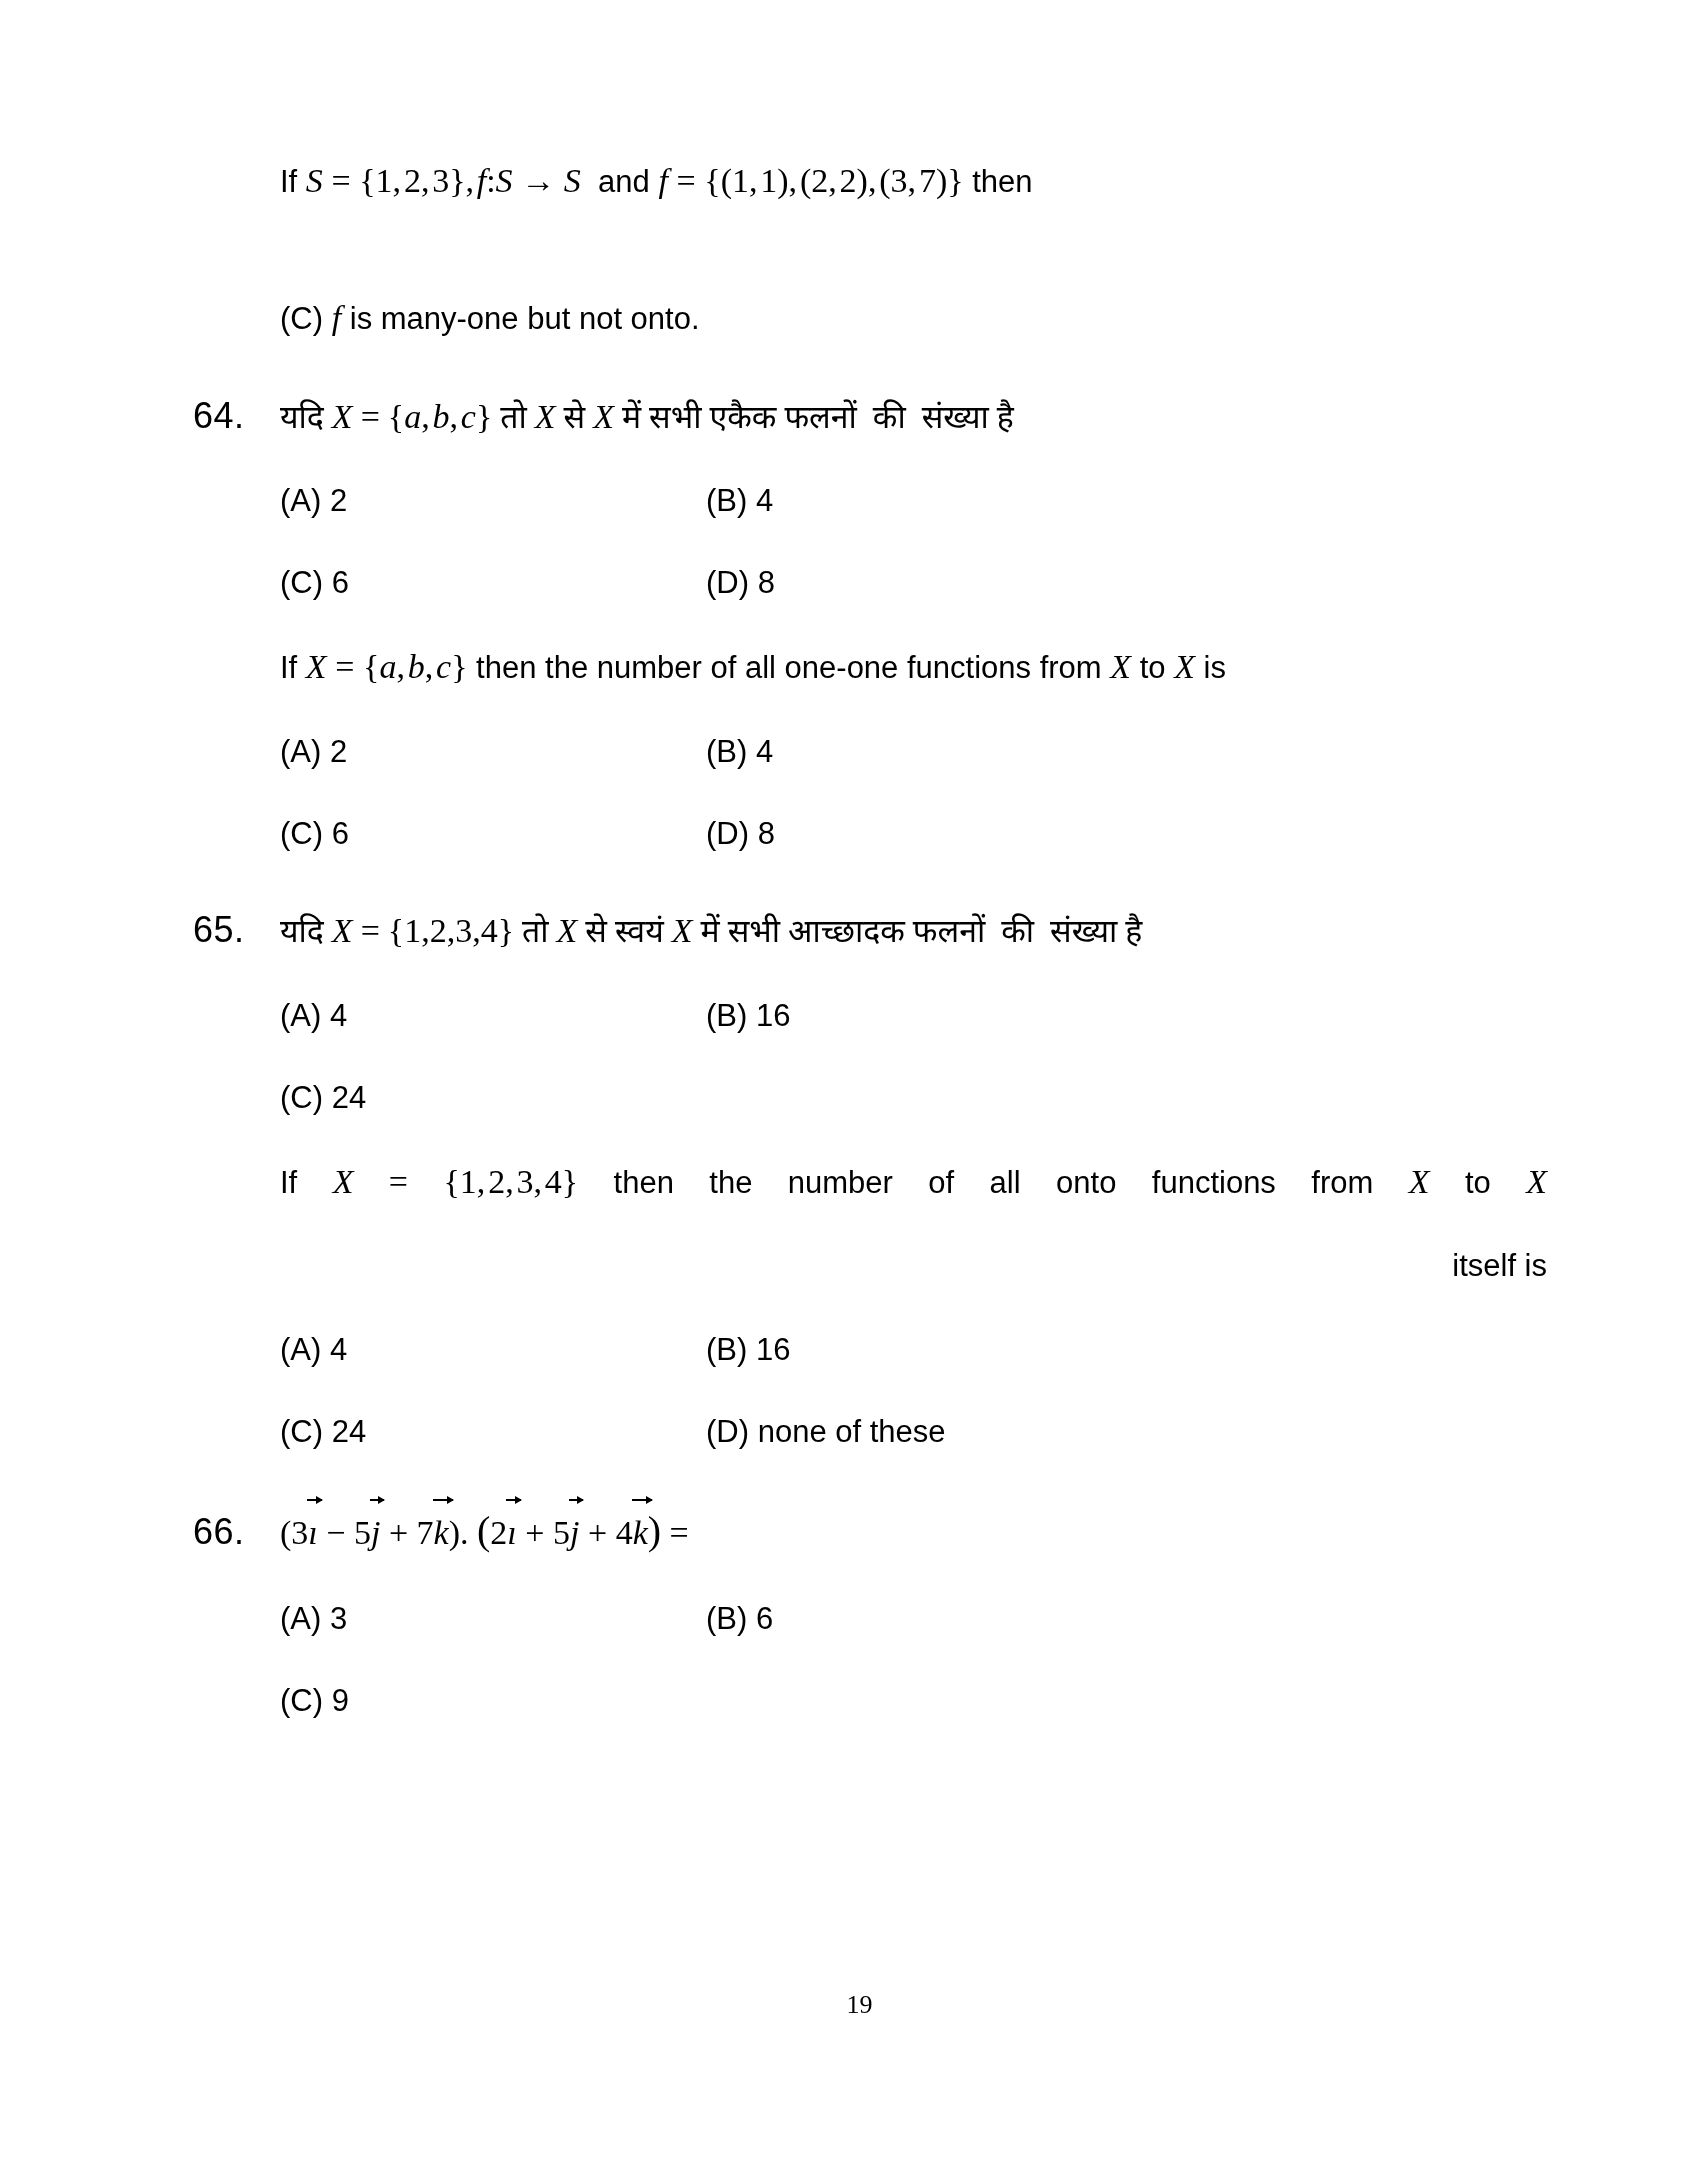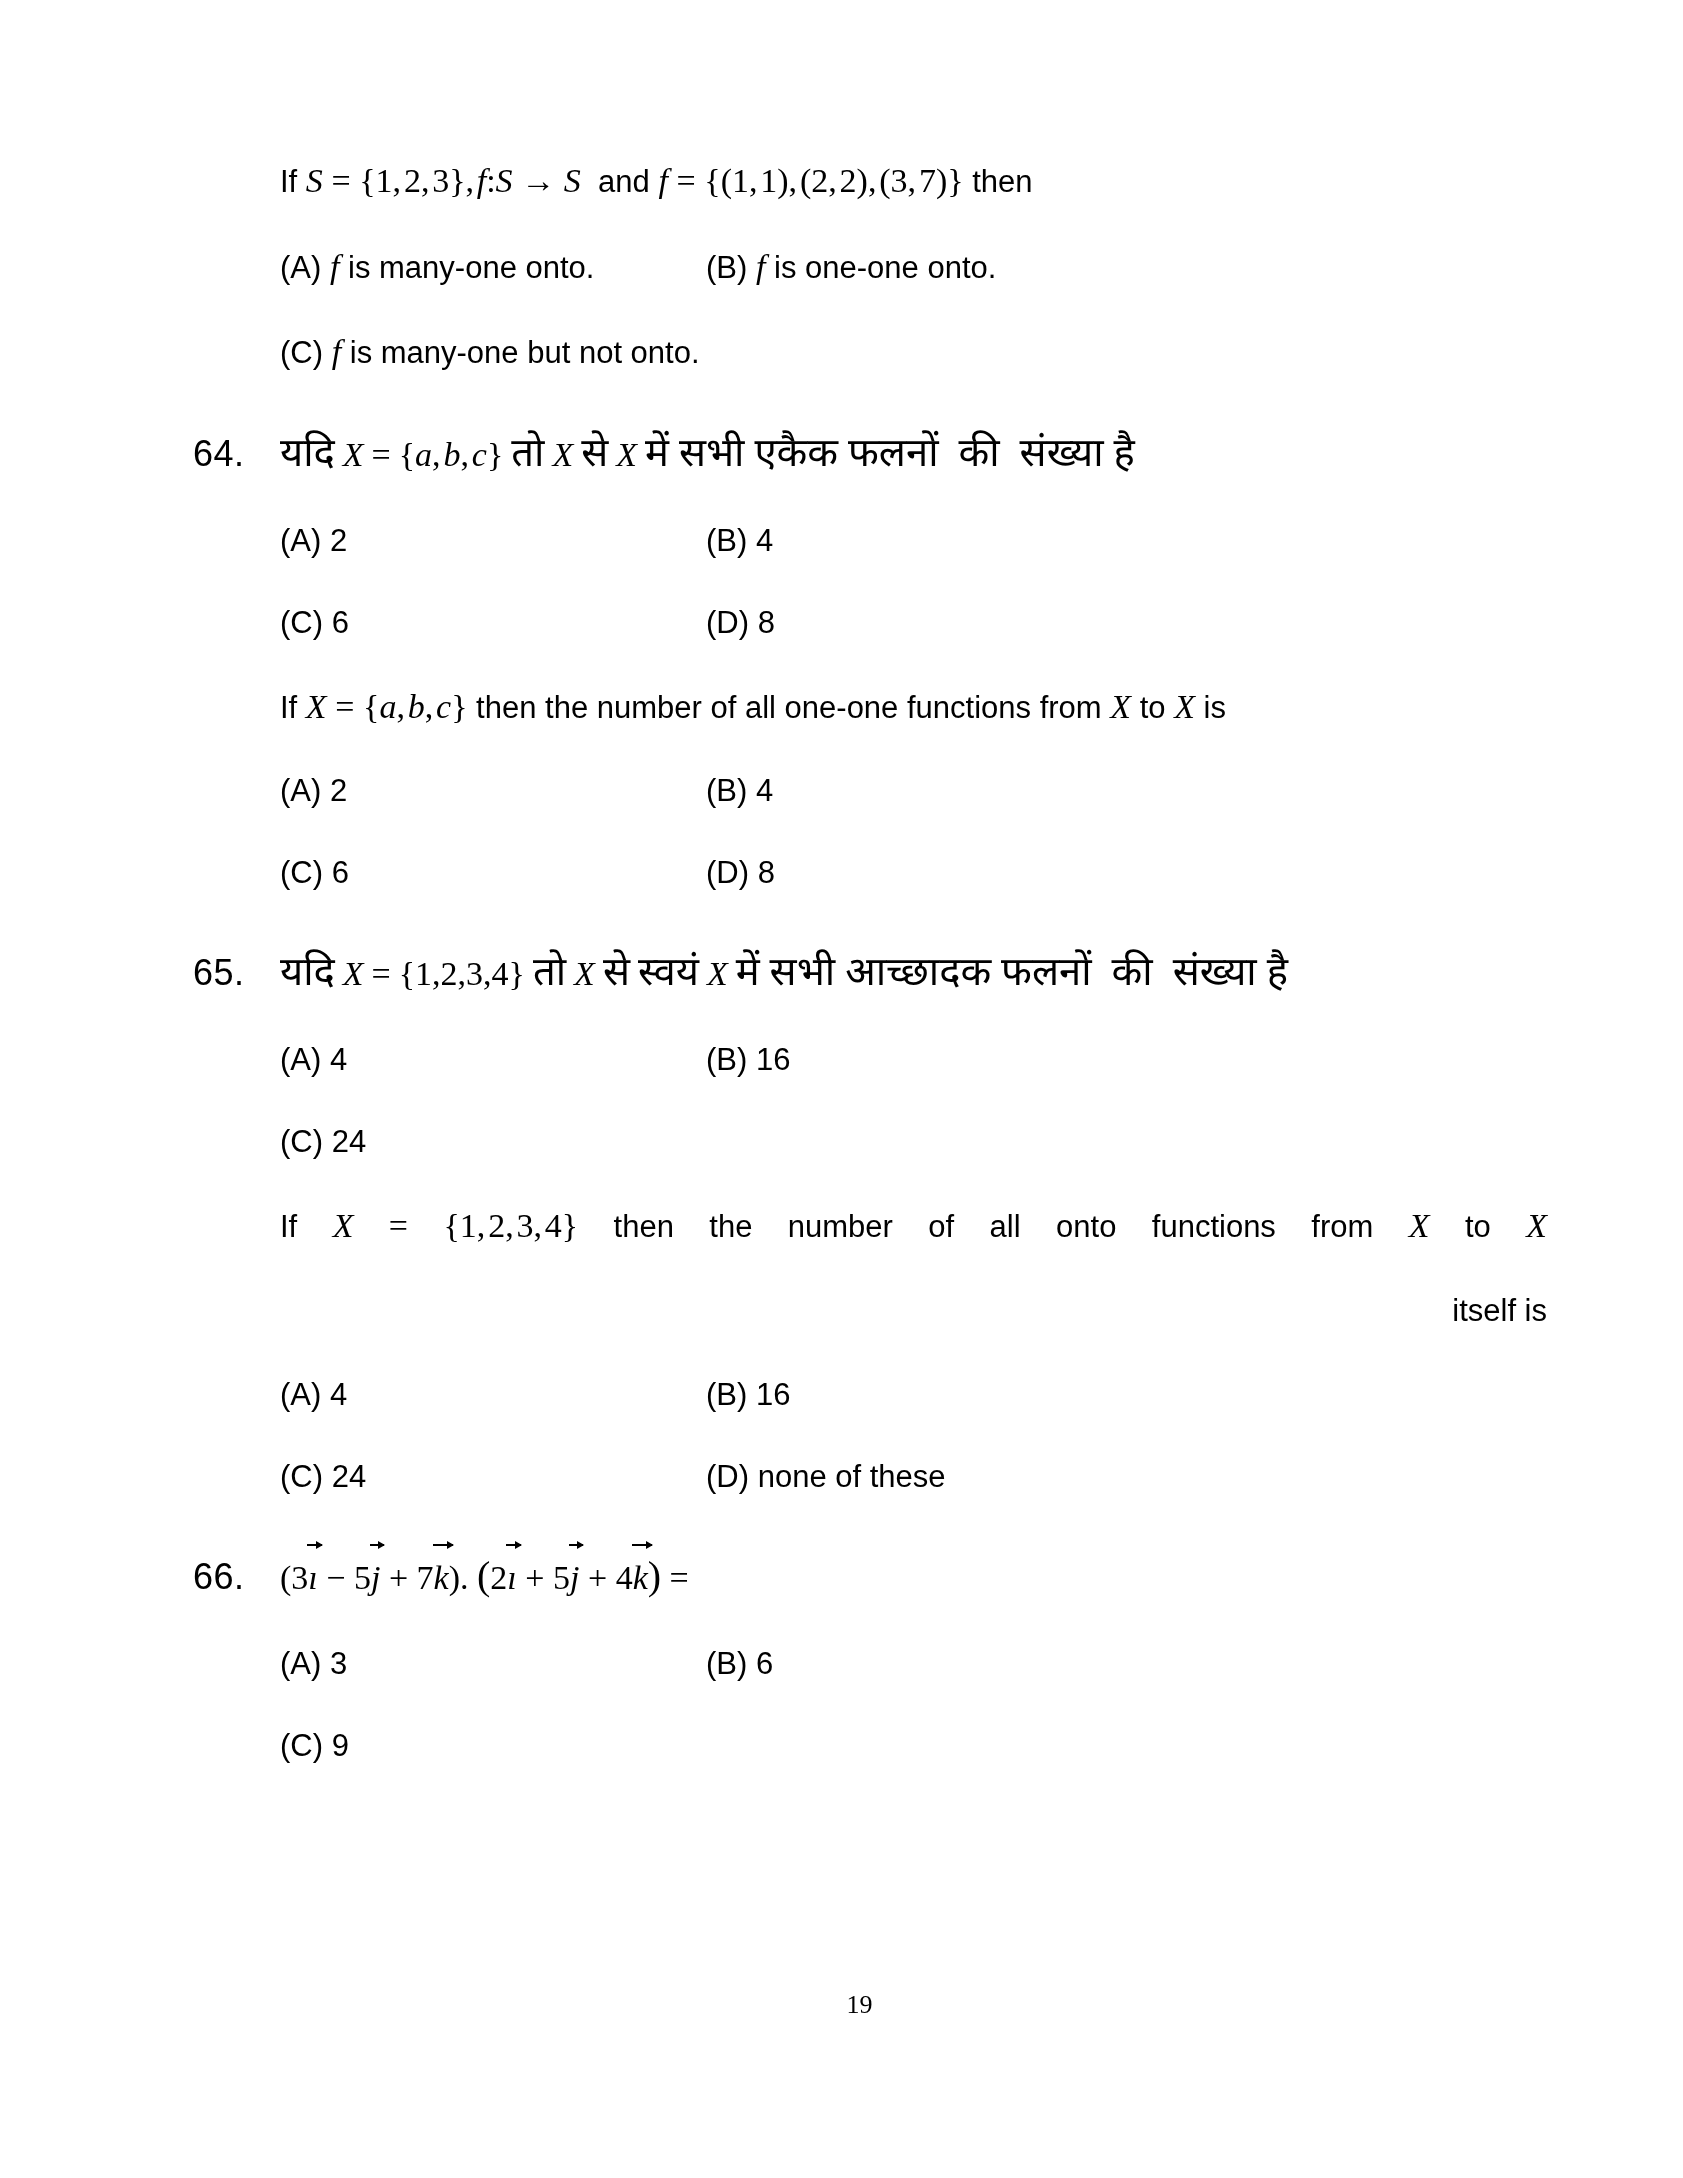--- a/index.html
+++ b/index.html
@@ -80,21 +80,21 @@
     font-size: 34px;
   }
   .mr {
     font-family: "Liberation Serif", serif;
     font-style: normal;
     font-size: 34px;
   }
   .hi {
     font-family: "Liberation Serif", serif;
     font-style: normal;
-    font-size: 40px;
+    font-size: 32px;
   }
 
   
   .opts {
     display: grid;
     grid-template-columns: 426px 1fr;
     row-gap: 0px;
     margin: 0;
   }
   .opt {
@@ -166,30 +166,20 @@
           <span class="nowrap">If&nbsp;<span class="m">S</span> <span class="mr">=</span> <span class="mr">{1, 2, 3}</span><span class="mr">,</span> <span class="m">f</span><span class="mr">:</span><span class="m">S</span> <span class="mr">→</span> <span class="m">S</span>&nbsp; and <span class="m">f</span> <span class="mr">=</span> <span class="mr">{(1, 1), (2, 2), (3, 7)}</span> then</span>
         </div>
       </div>
     </div>
 
     <div class="sp-lg"></div>
 
     <div class="qrow">
       <div class="qnum"></div>
       <div class="qbody">
-        <div class="opts">
-          <div class="opt">
-            <span class="lbl">(A)</span>
-            <span><span class="m">f</span> is many-one onto.</span>
-          </div>
-          <div class="opt">
-            <span class="lbl">(B)</span>
-            <span><span class="m">f</span> is one-one onto.</span>
-          </div>
-        </div>
         <div class="sp-lg"></div>
         <div class="opts">
           <div class="opt">
             <span class="lbl">(C)</span>
             <span><span class="m">f</span> is many-one but not onto.</span>
           </div>
         </div>
       </div>
     </div>
 

